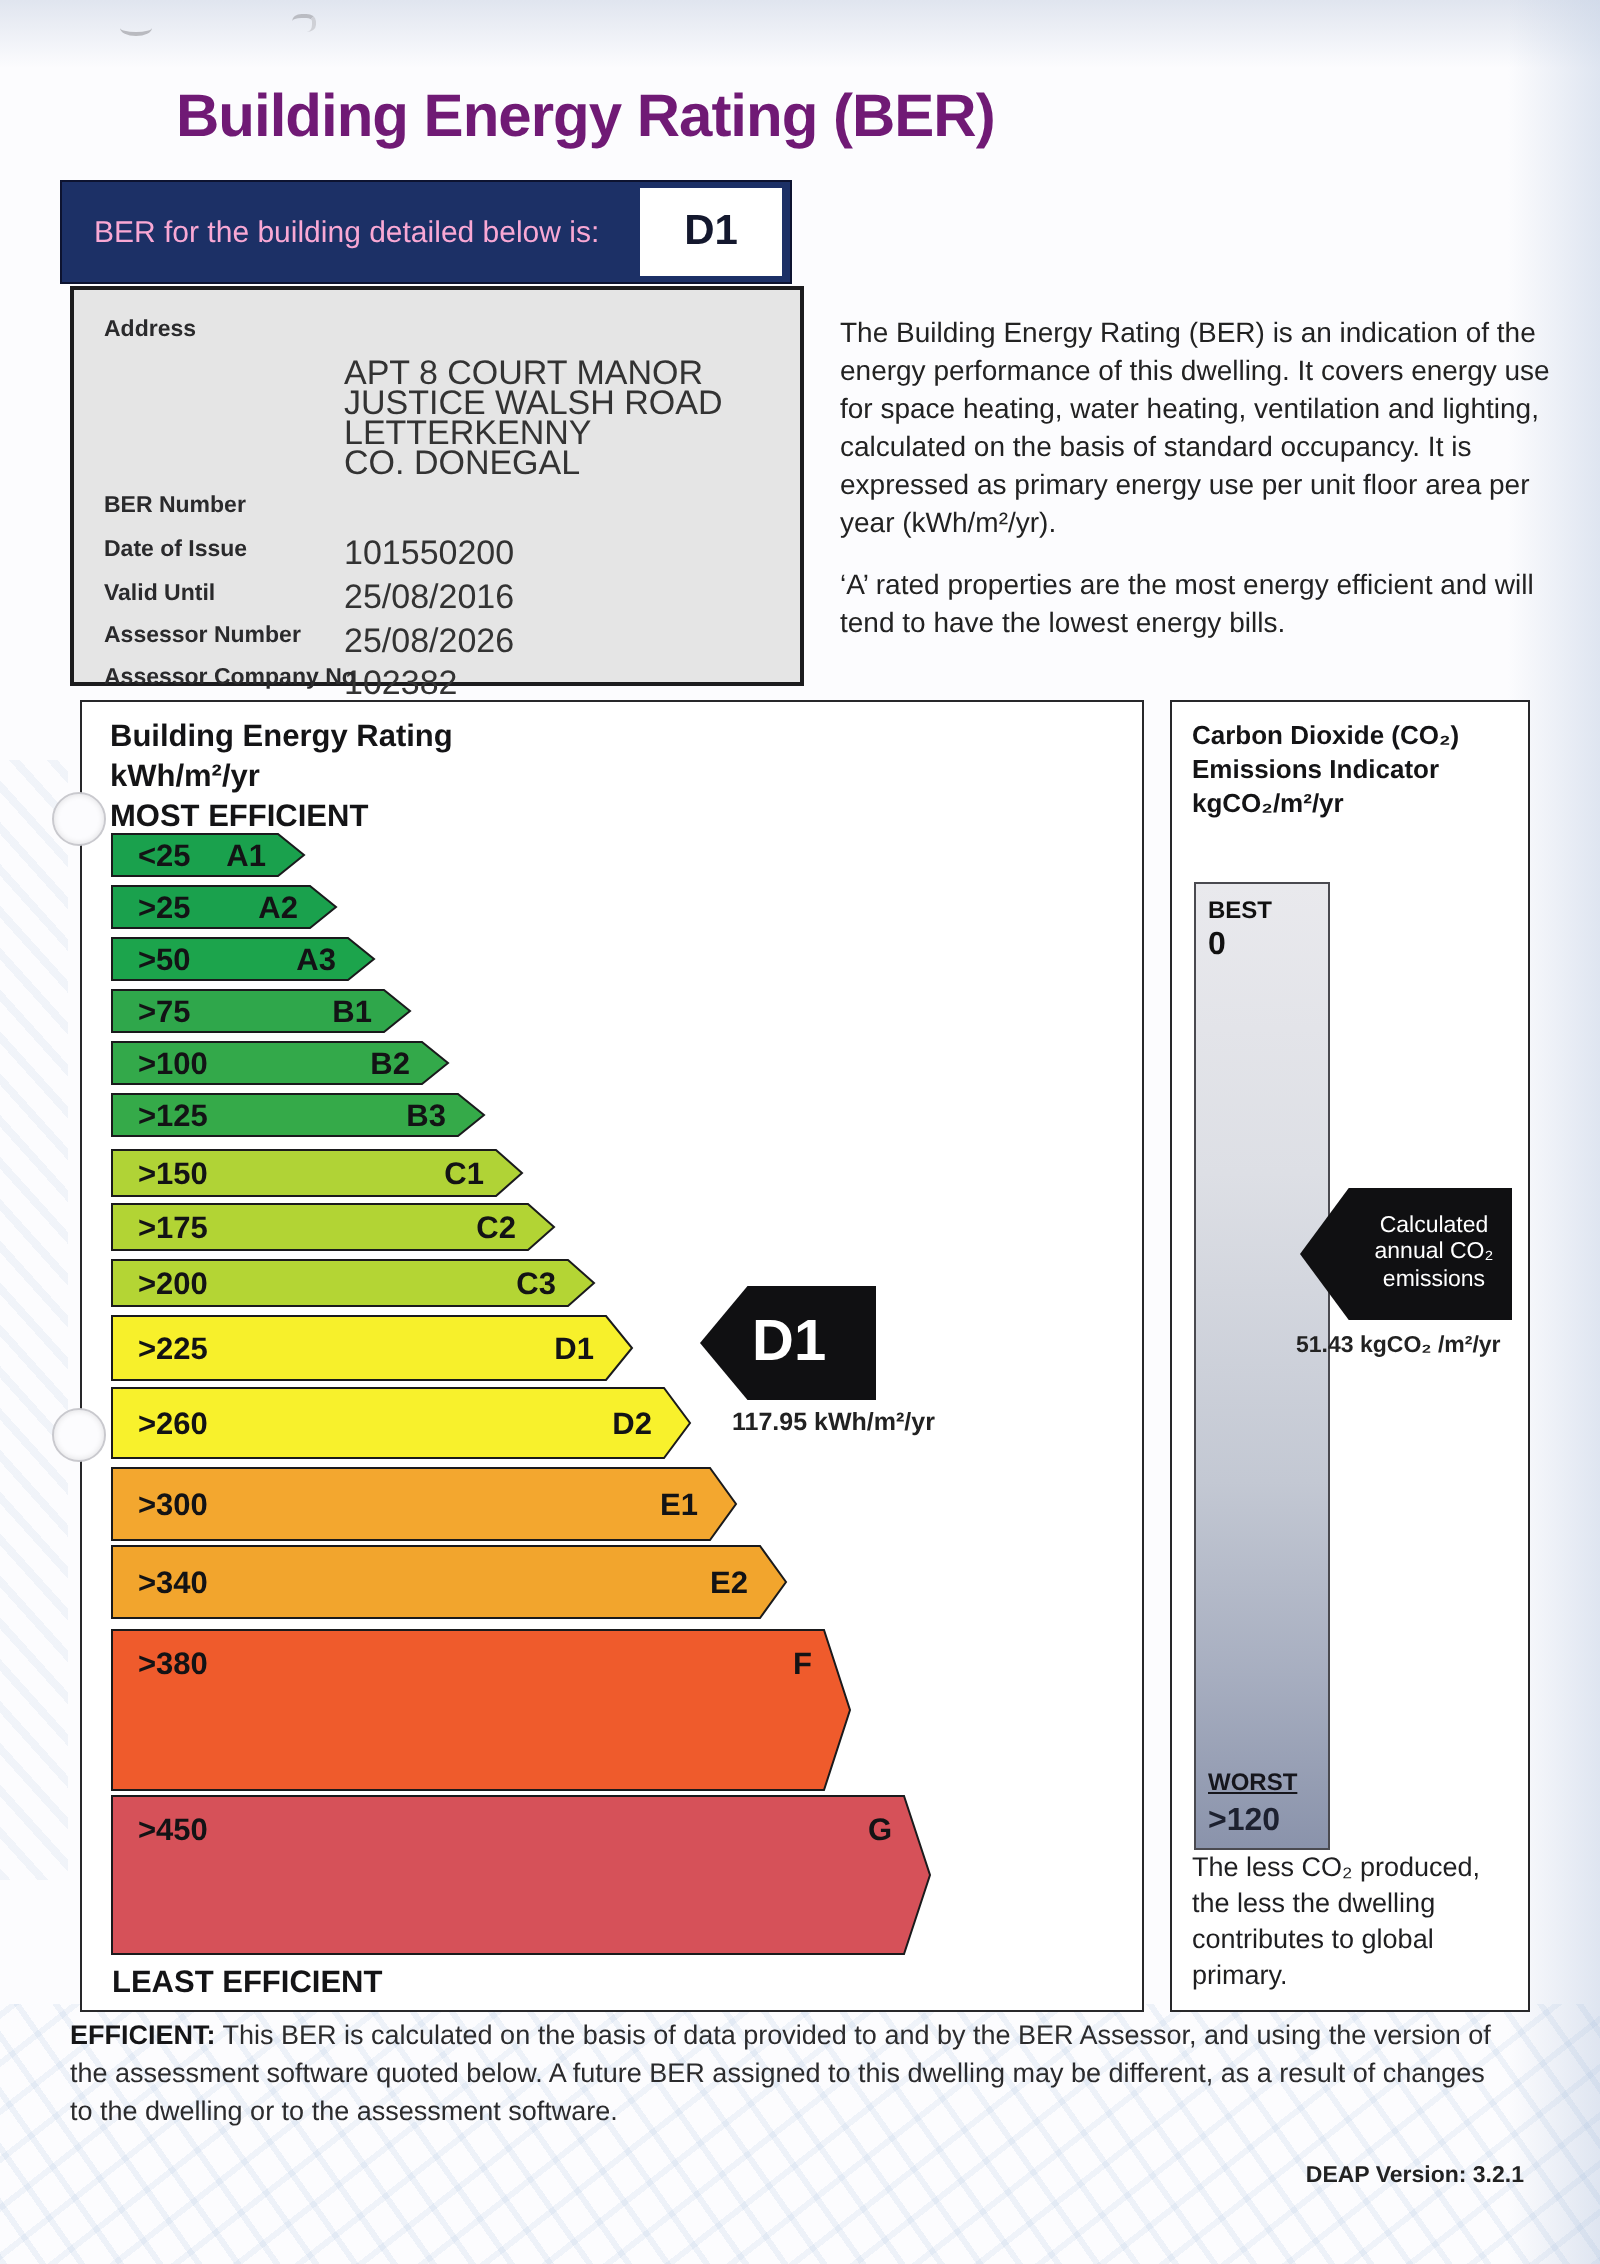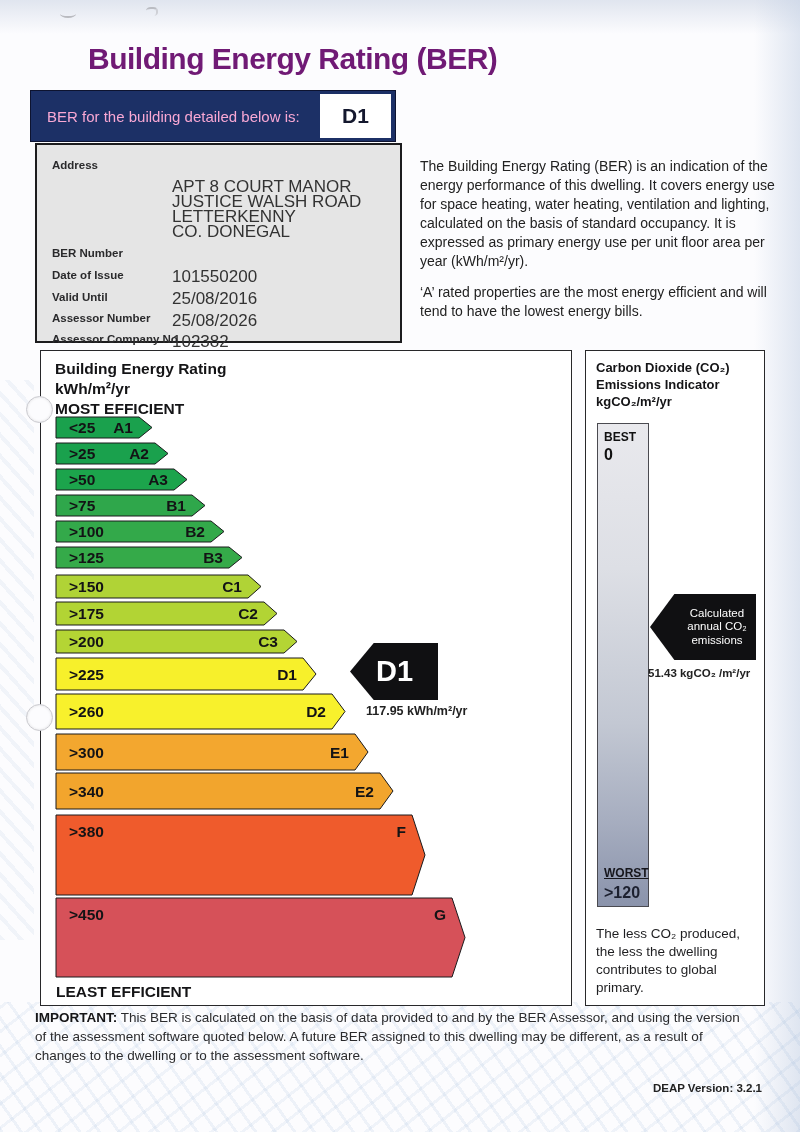--- a/index.html
+++ b/index.html
@@ -59,21 +59,21 @@
   .rating-arrow { position:absolute; left:350px; top:643px; width:88px; height:57px;
     background:#101012; clip-path:polygon(0 50%, 27% 0, 100% 0, 100% 100%, 27% 100%);
     display:flex; align-items:center; }
   .rating-arrow span { color:#fff; font-size:29px; font-weight:bold; padding-left:26px; }
   .rating-value { position:absolute; left:366px; top:704px; font-size:12.5px; font-weight:bold; color:#222; }
 
   .co2-panel { position:absolute; left:585px; top:350px; width:180px; height:656px;
     background:#fff; border:1.5px solid #28282a; }
   .co2-title { position:absolute; left:10px; top:8px; font-size:13px; font-weight:bold;
     line-height:1.32; color:#141416; }
-  .co2-bar { position:absolute; left:11px; top:72px; width:52px; height:484px;
+  .co2-bar { position:absolute; left:11px; top:90px; width:68px; height:484px;
     border:1px solid #4a4a50;
     background:linear-gradient(180deg,#e9e9ed 0%,#dddfe5 30%,#c3c8d3 62%,#a7aec0 82%,#8a93ab 100%); }
   .co2-best-label { position:absolute; left:6px; top:6px; font-size:12px; font-weight:bold; color:#111; }
   .co2-best-value { position:absolute; left:6px; top:22px; font-size:16px; font-weight:bold; color:#111; }
   .co2-worst-label { position:absolute; left:6px; bottom:26px; font-size:12px; font-weight:bold; color:#16161c;text-decoration:underline; }
   .co2-worst-value { position:absolute; left:6px; bottom:4px; font-size:16px; font-weight:bold; color:#1d2130; }
   .co2-arrow { position:absolute; left:64px; top:243px; width:106px; height:66px;
     background:#101012; clip-path:polygon(0 50%, 23% 0, 100% 0, 100% 100%, 23% 100%);
     display:flex; align-items:center; justify-content:center; }
   .co2-arrow div { color:#fff; font-size:11.5px; line-height:1.18; text-align:center; padding-left:14px; }
@@ -242,16 +242,16 @@
       </div>
     </div>
     <div class="co2-value">51.43 kgCO₂ /m²/yr</div>
     <div class="co2-note">The less CO₂ produced, the less the dwelling contributes to global primary.</div>
   </div>
 
   <div class="punch-hole" style="left:26px; top:396px;"></div>
   <div class="punch-hole" style="left:26px; top:704px;"></div>
 
   <div class="footer">
-    <b>IMPORTANT:</b><span> This BER is calculated on the basis of data provided to and by the BER Assessor, and using the version of the assessment software quoted below.  A future BER assigned to this dwelling may be different, as a result of changes to the dwelling or to the assessment software.</span>
+    <b>EFFICIENT:</b><span> This BER is calculated on the basis of data provided to and by the BER Assessor, and using the version of the assessment software quoted below.  A future BER assigned to this dwelling may be different, as a result of changes to the dwelling or to the assessment software.</span>
   </div>
   <div class="deap">DEAP Version: 3.2.1</div>
 </div>
 
 </body></html>

